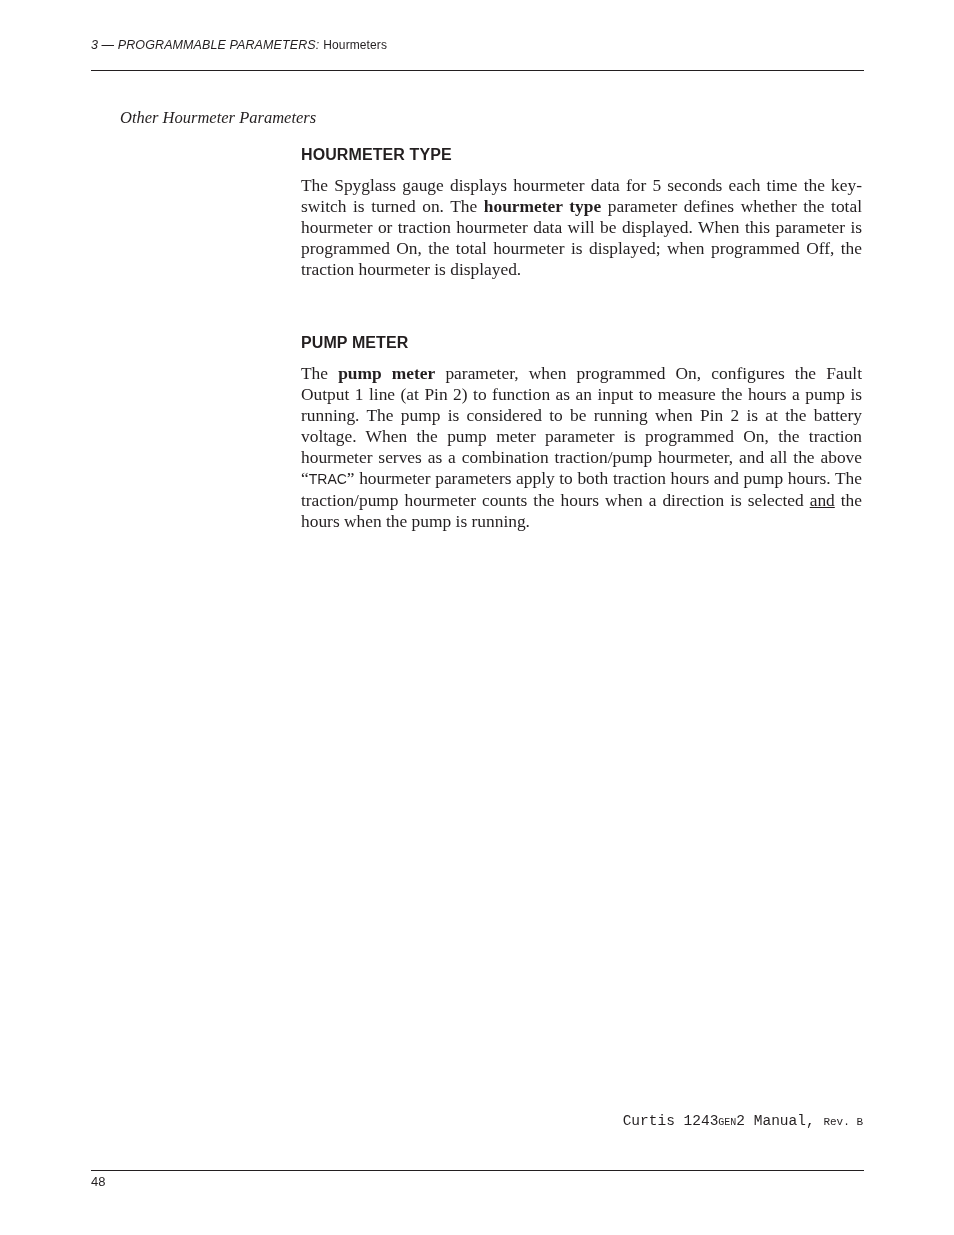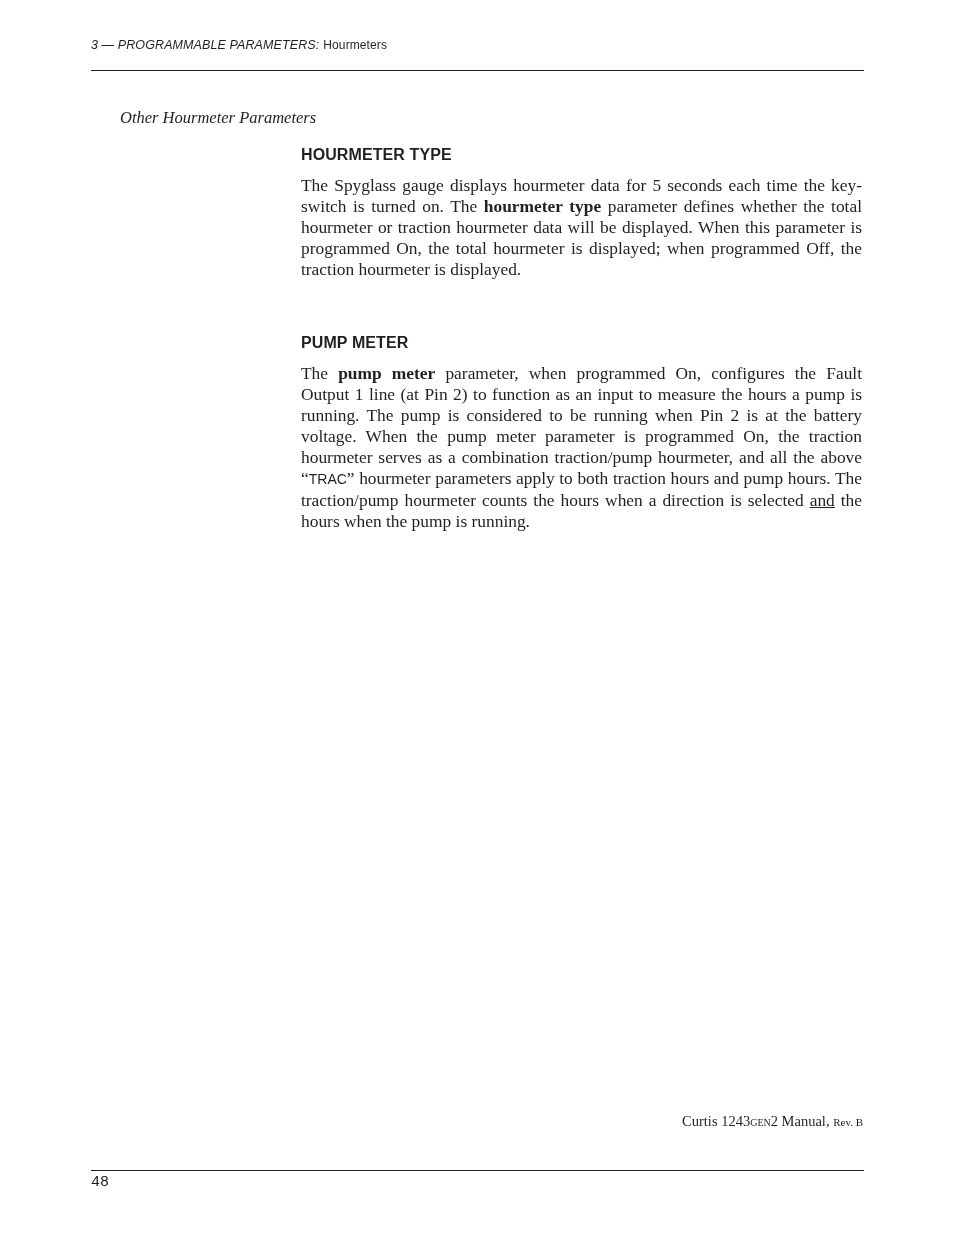--- a/index.html
+++ b/index.html
@@ -22,25 +22,25 @@
       position: absolute; left: 301px; width: 561px;
       font-family: "Liberation Serif", serif; font-size: 17.4px; line-height: 21px;
       text-align: justify;
     }
     .para b { font-weight: bold; }
     .para u { }
     .smallcaps { font-family: "Liberation Sans", sans-serif; font-size: 14px; }
     .footer-rule { position: absolute; left: 91px; top: 1170px; width: 773px; height: 1px; background: #231f20; }
     .page-number {
       position: absolute; left: 91px; top: 1174px;
-      font-family: Liberation Mono, monospace; font-size: 15px;
+      font-family: Liberation Sans, sans-serif; font-size: 13px;
     }
     .footer-title {
       position: absolute; right: 91px; top: 1113px;
-      font-family: Liberation Serif, serif; font-size: 14.5px;
+      font-family: Liberation Mono, monospace; font-size: 14.5px;
     }
     .footer-title .sc { font-size: 10px; }
     .footer-title .rev { font-size: 11px; }
   </style>
 </head>
 <body>
 
 <div class="header-text">
   <span>3 — PROGRAMMABLE PARAMETERS:</span><span class="sub">Hourmeters</span>
 </div>

